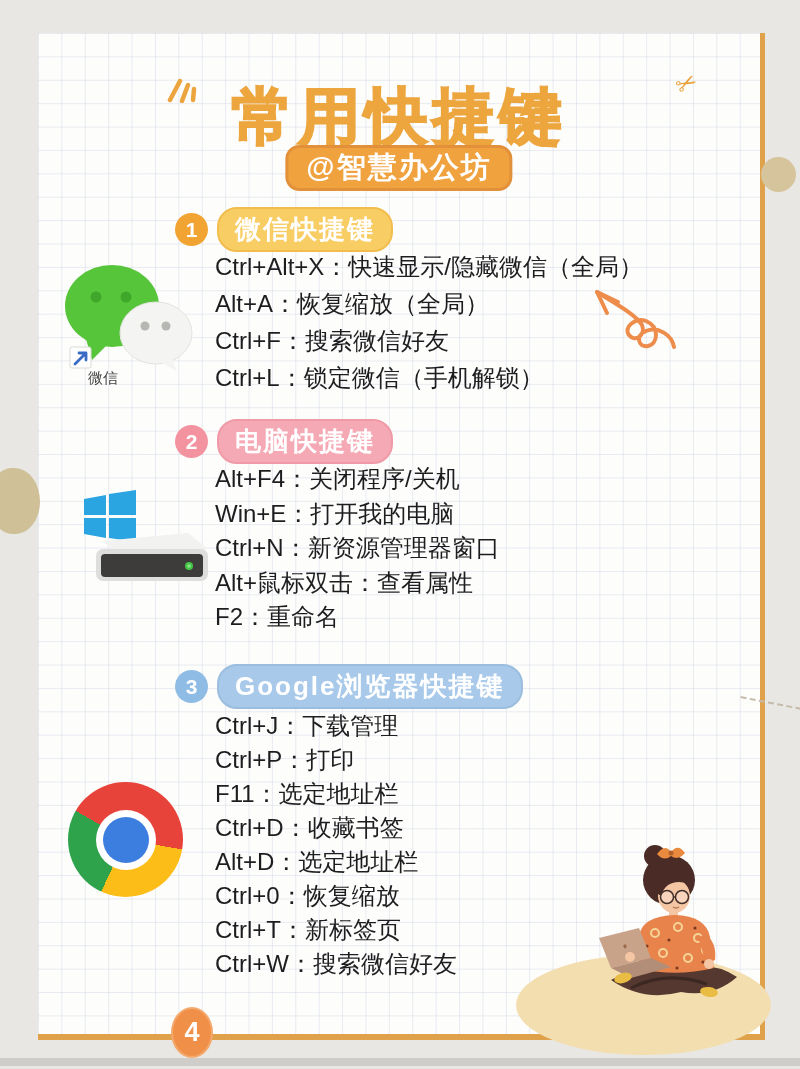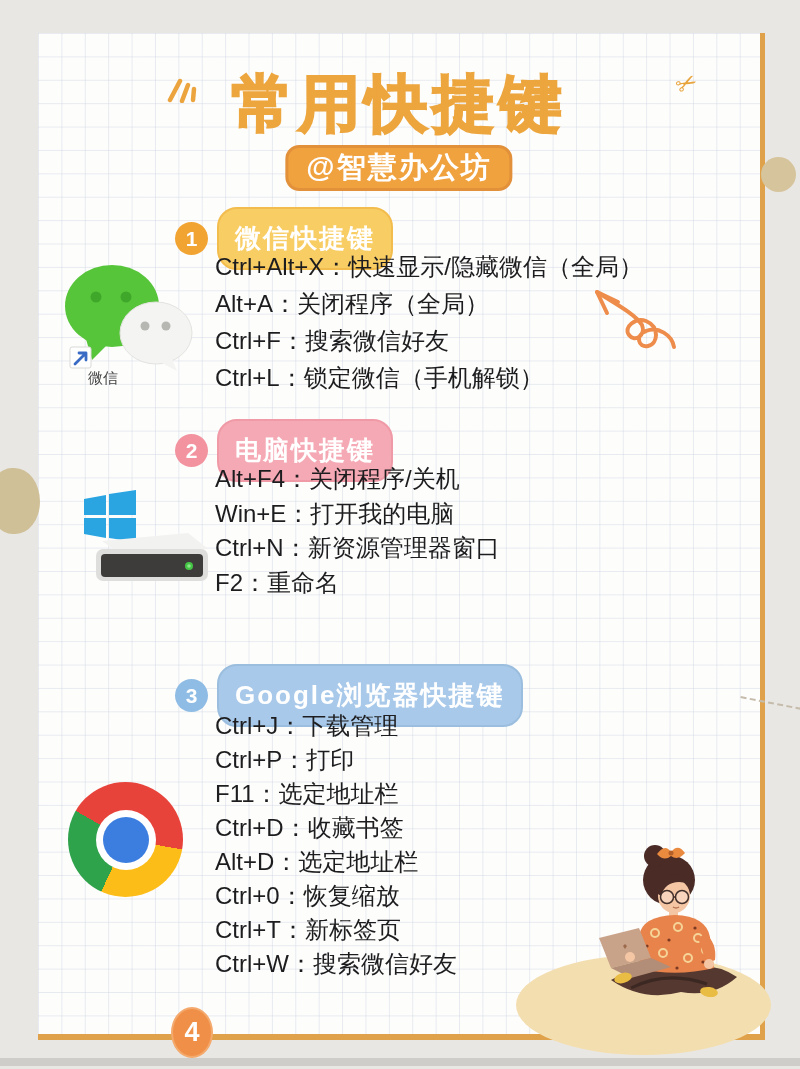--- a/index.html
+++ b/index.html
@@ -3,31 +3,31 @@
 <meta charset="utf-8">
 <style>
   html,body{margin:0;padding:0;background:#e9e7e4;}
   .page{position:relative;width:800px;height:1069px;background:#e9e7e4;overflow:hidden;
         font-family:"Liberation Sans",sans-serif;}
   .card{position:absolute;left:38px;top:33px;width:722px;height:1001px;background:#fdfdfc;
         border-right:5px solid #dfa24b;border-bottom:6px solid #dfa24b;
         background-image:linear-gradient(rgba(205,212,224,.45) 1px,transparent 1px),
                          linear-gradient(90deg,rgba(205,212,224,.45) 1px,transparent 1px);
         background-size:23.4px 23.4px;}
-  .title{position:absolute;left:0;right:0;top:26px;margin:3px;text-align:center;
+  .title{position:absolute;left:0;right:0;top:26px;margin:16px;text-align:center;
          font-size:62px;font-weight:900;color:#eda53d;letter-spacing:5px;
          -webkit-text-stroke:2px #eda53d;}
   .author-badge{position:absolute;top:112px;left:50%;transform:translateX(-50%);
          background:#f0a23f;border:3px solid #e2913a;border-radius:14px;
          color:#fff;font-size:29px;font-weight:800;padding:0 18px;letter-spacing:2px;}
   .section-header{position:absolute;display:flex;align-items:center;gap:9px;}
   .num-circle{width:33px;height:33px;border-radius:50%;color:#fff;font-weight:800;
          font-size:21px;display:flex;align-items:center;justify-content:center;}
   .pill{border-radius:20px;color:#fff;font-weight:800;font-size:26px;
-         padding:12px 16px;letter-spacing:2px;}
+         padding:3px 16px;letter-spacing:2px;}
   .s1 .num-circle{background:#f2a433;} .s1 .pill{background:#f8cd64;border:2px solid #f3bd4e;}
   .s2 .num-circle{background:#f2939f;} .s2 .pill{background:#f5a9b4;border:2px solid #f09aa7;}
   .s3 .num-circle{background:#8fbce4;} .s3 .pill{background:#a8c9e9;border:2px solid #9bbede;}
   .items{position:absolute;left:177px;color:#1d1d1f;font-size:24px;font-weight:400;}
   .items.i1{top:215px;line-height:37px;}
   .items.i2{top:429px;line-height:34.5px;}
   .items.i3{top:676px;line-height:34px;}
   .wechat-svg{position:absolute;left:22px;top:228px;}
   .wechat-label{position:absolute;left:50px;top:336px;width:80px;
          font-size:15px;color:#454545;}
@@ -76,21 +76,21 @@
 
     <h1 class="title">常用快捷键</h1>
     <div class="author-badge">@智慧办公坊</div>
 
     <div class="section-header s1" style="left:137px;top:174px;">
       <div class="num-circle">1</div>
       <div class="pill">微信快捷键</div>
     </div>
     <div class="items i1">
       <div>Ctrl+Alt+X：快速显示/隐藏微信（全局）</div>
-      <div>Alt+A：关闭程序（全局）</div>
+      <div>Alt+A：恢复缩放（全局）</div>
       <div>Ctrl+F：搜索微信好友</div>
       <div>Ctrl+L：锁定微信（手机解锁）</div>
     </div>
 
     <svg class="wechat-svg" width="135" height="112" viewBox="0 0 135 112">
       <ellipse cx="52" cy="45" rx="47" ry="41" fill="#57c53a"></ellipse>
       <path d="M26,78 L32,99 L49,82 Z" fill="#57c53a"></path>
       <circle cx="36" cy="36" r="5.5" fill="#3fa82b"></circle>
       <circle cx="66" cy="36" r="5.5" fill="#3fa82b"></circle>
       <ellipse cx="96" cy="72" rx="36" ry="31" fill="#f4f4f2" stroke="#e3e3e0"></ellipse>
@@ -105,20 +105,21 @@
     <div class="wechat-label">微信</div>
 
     <div class="section-header s2" style="left:137px;top:386px;">
       <div class="num-circle">2</div>
       <div class="pill">电脑快捷键</div>
     </div>
     <div class="items i2">
       <div>Alt+F4：关闭程序/关机</div>
       <div>Win+E：打开我的电脑</div>
       <div>Ctrl+N：新资源管理器窗口</div>
+      <div>Alt+鼠标双击：查看属性</div>
       <div>F2：重命名</div>
     </div>
 
     <svg class="windows-svg" width="135" height="105" viewBox="0 0 135 105">
       <g fill="#2aa5e2">
         <polygon points="8,14 30,10 30,30 8,30"></polygon>
         <polygon points="33,9 60,5 60,30 33,30"></polygon>
         <polygon points="8,33 30,33 30,53 8,49"></polygon>
         <polygon points="33,33 60,33 60,57 33,53"></polygon>
       </g>

